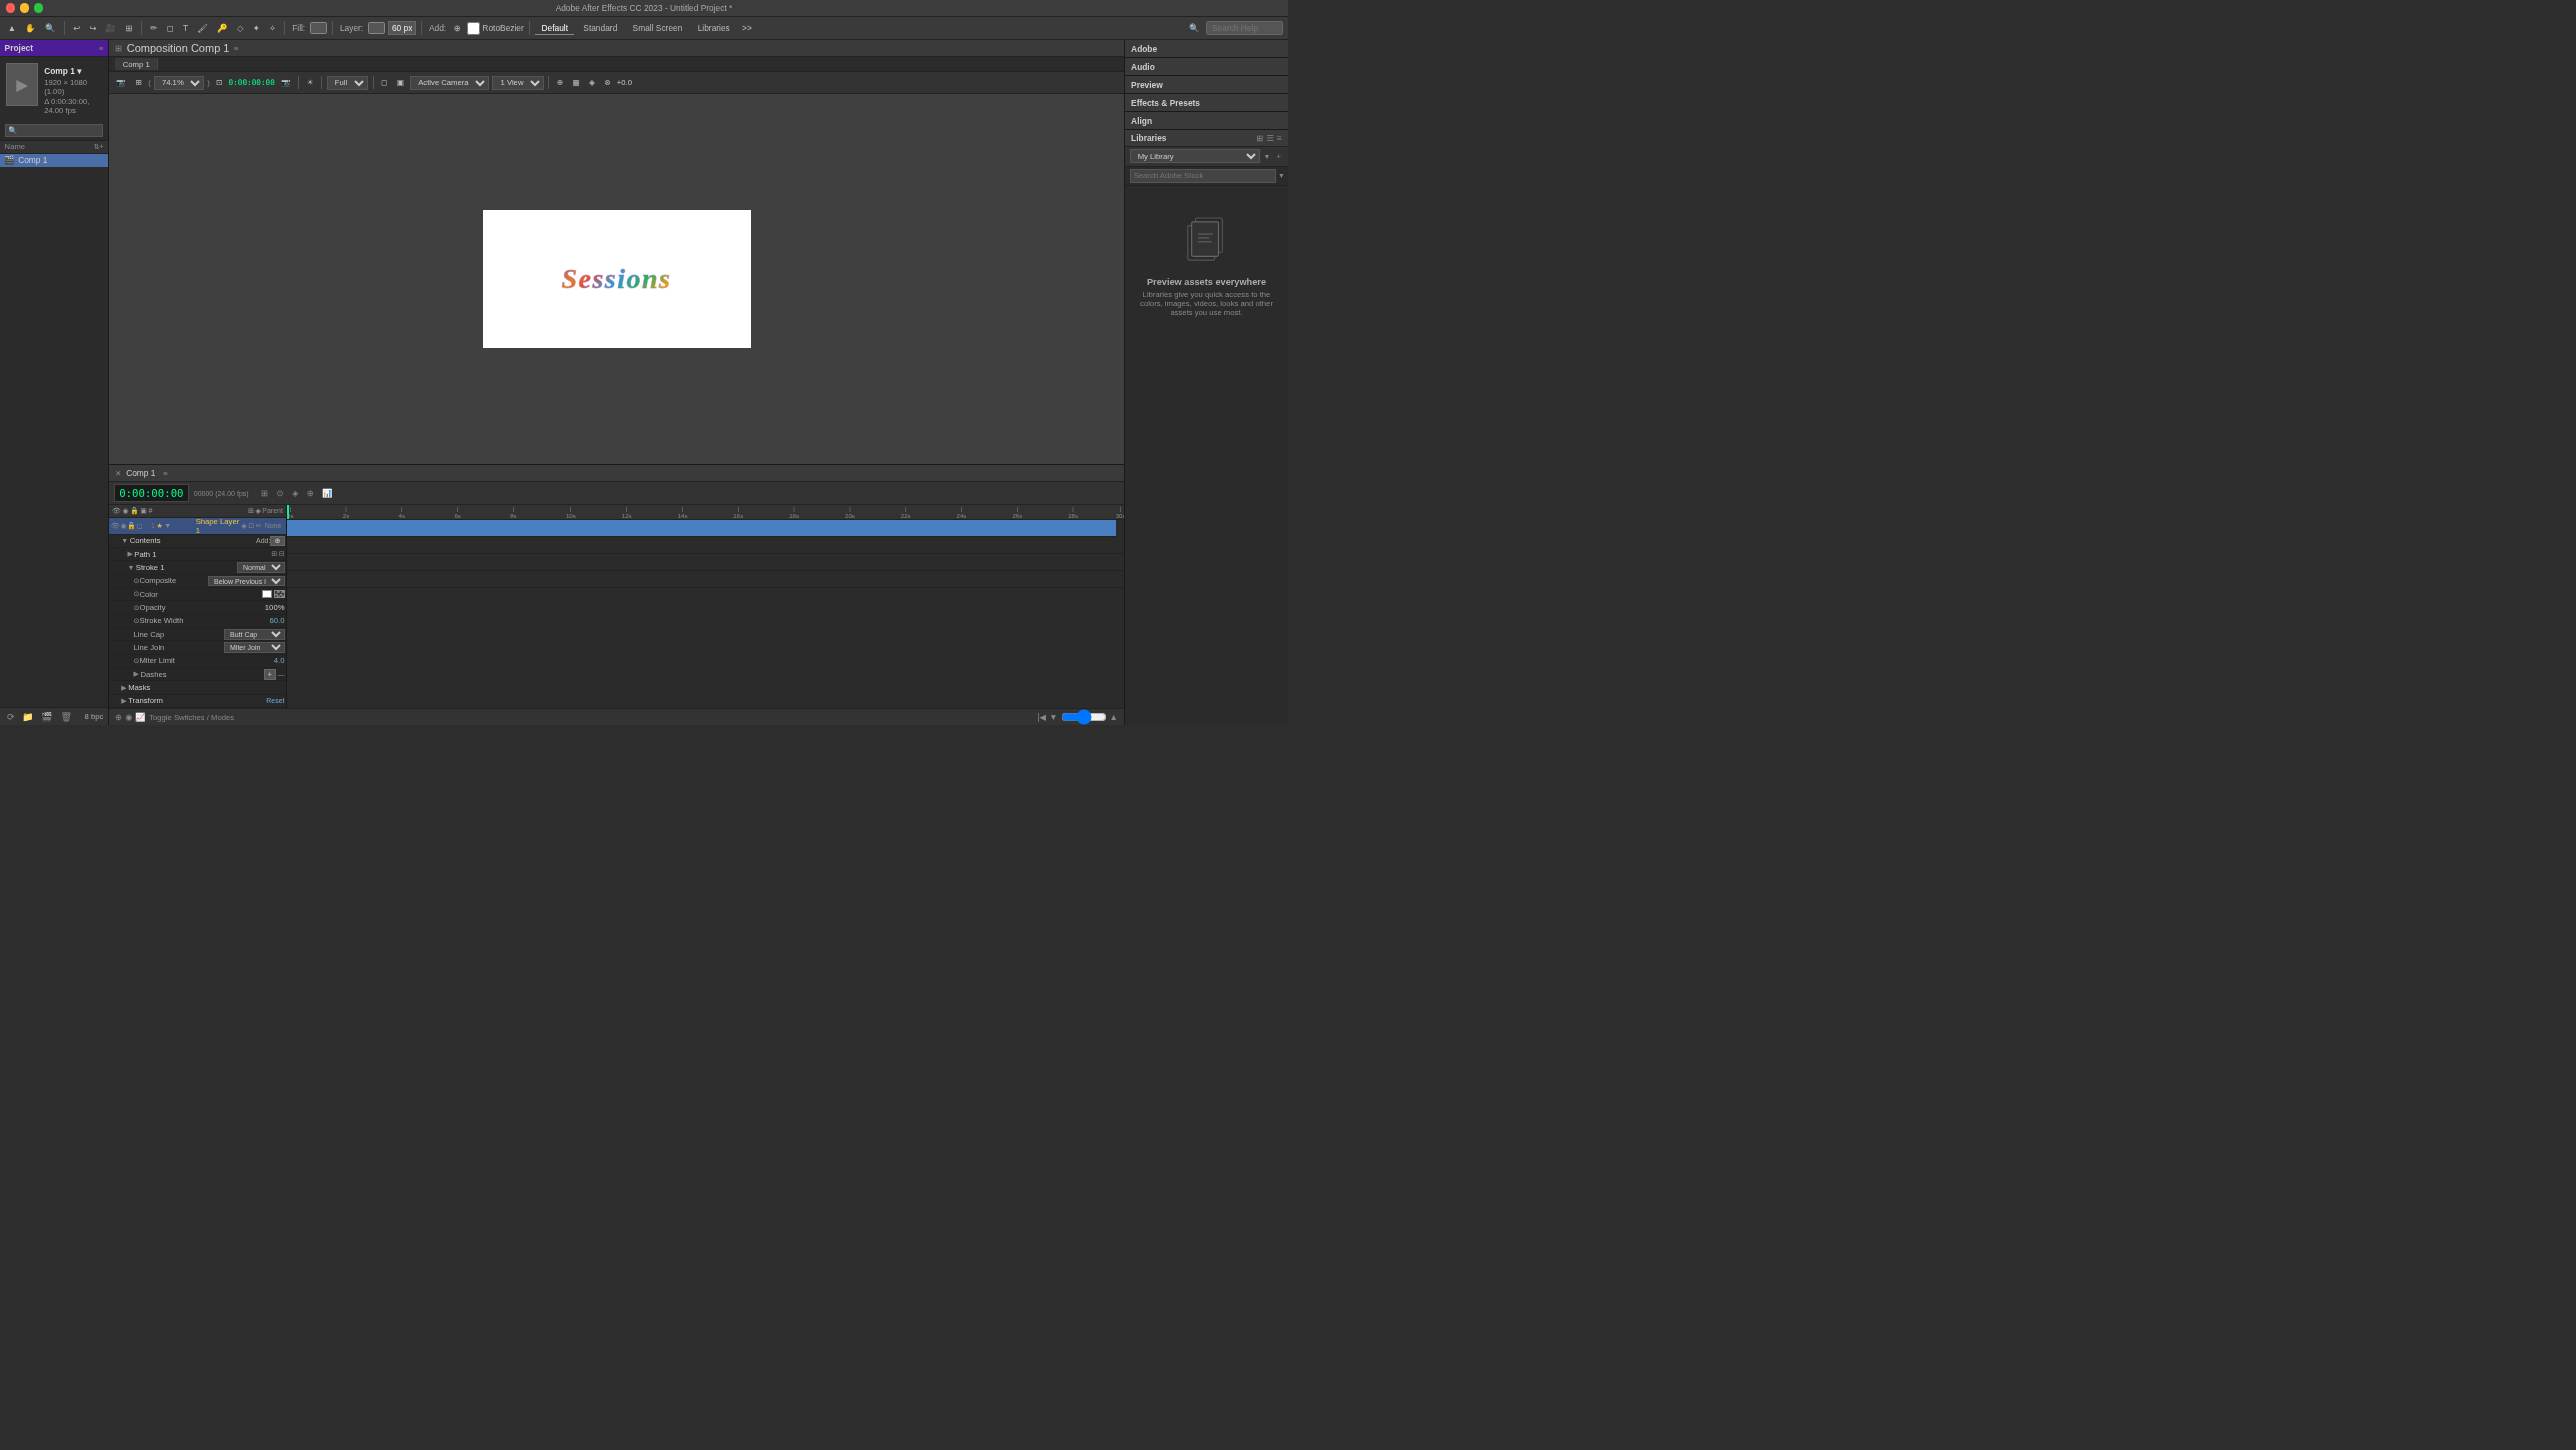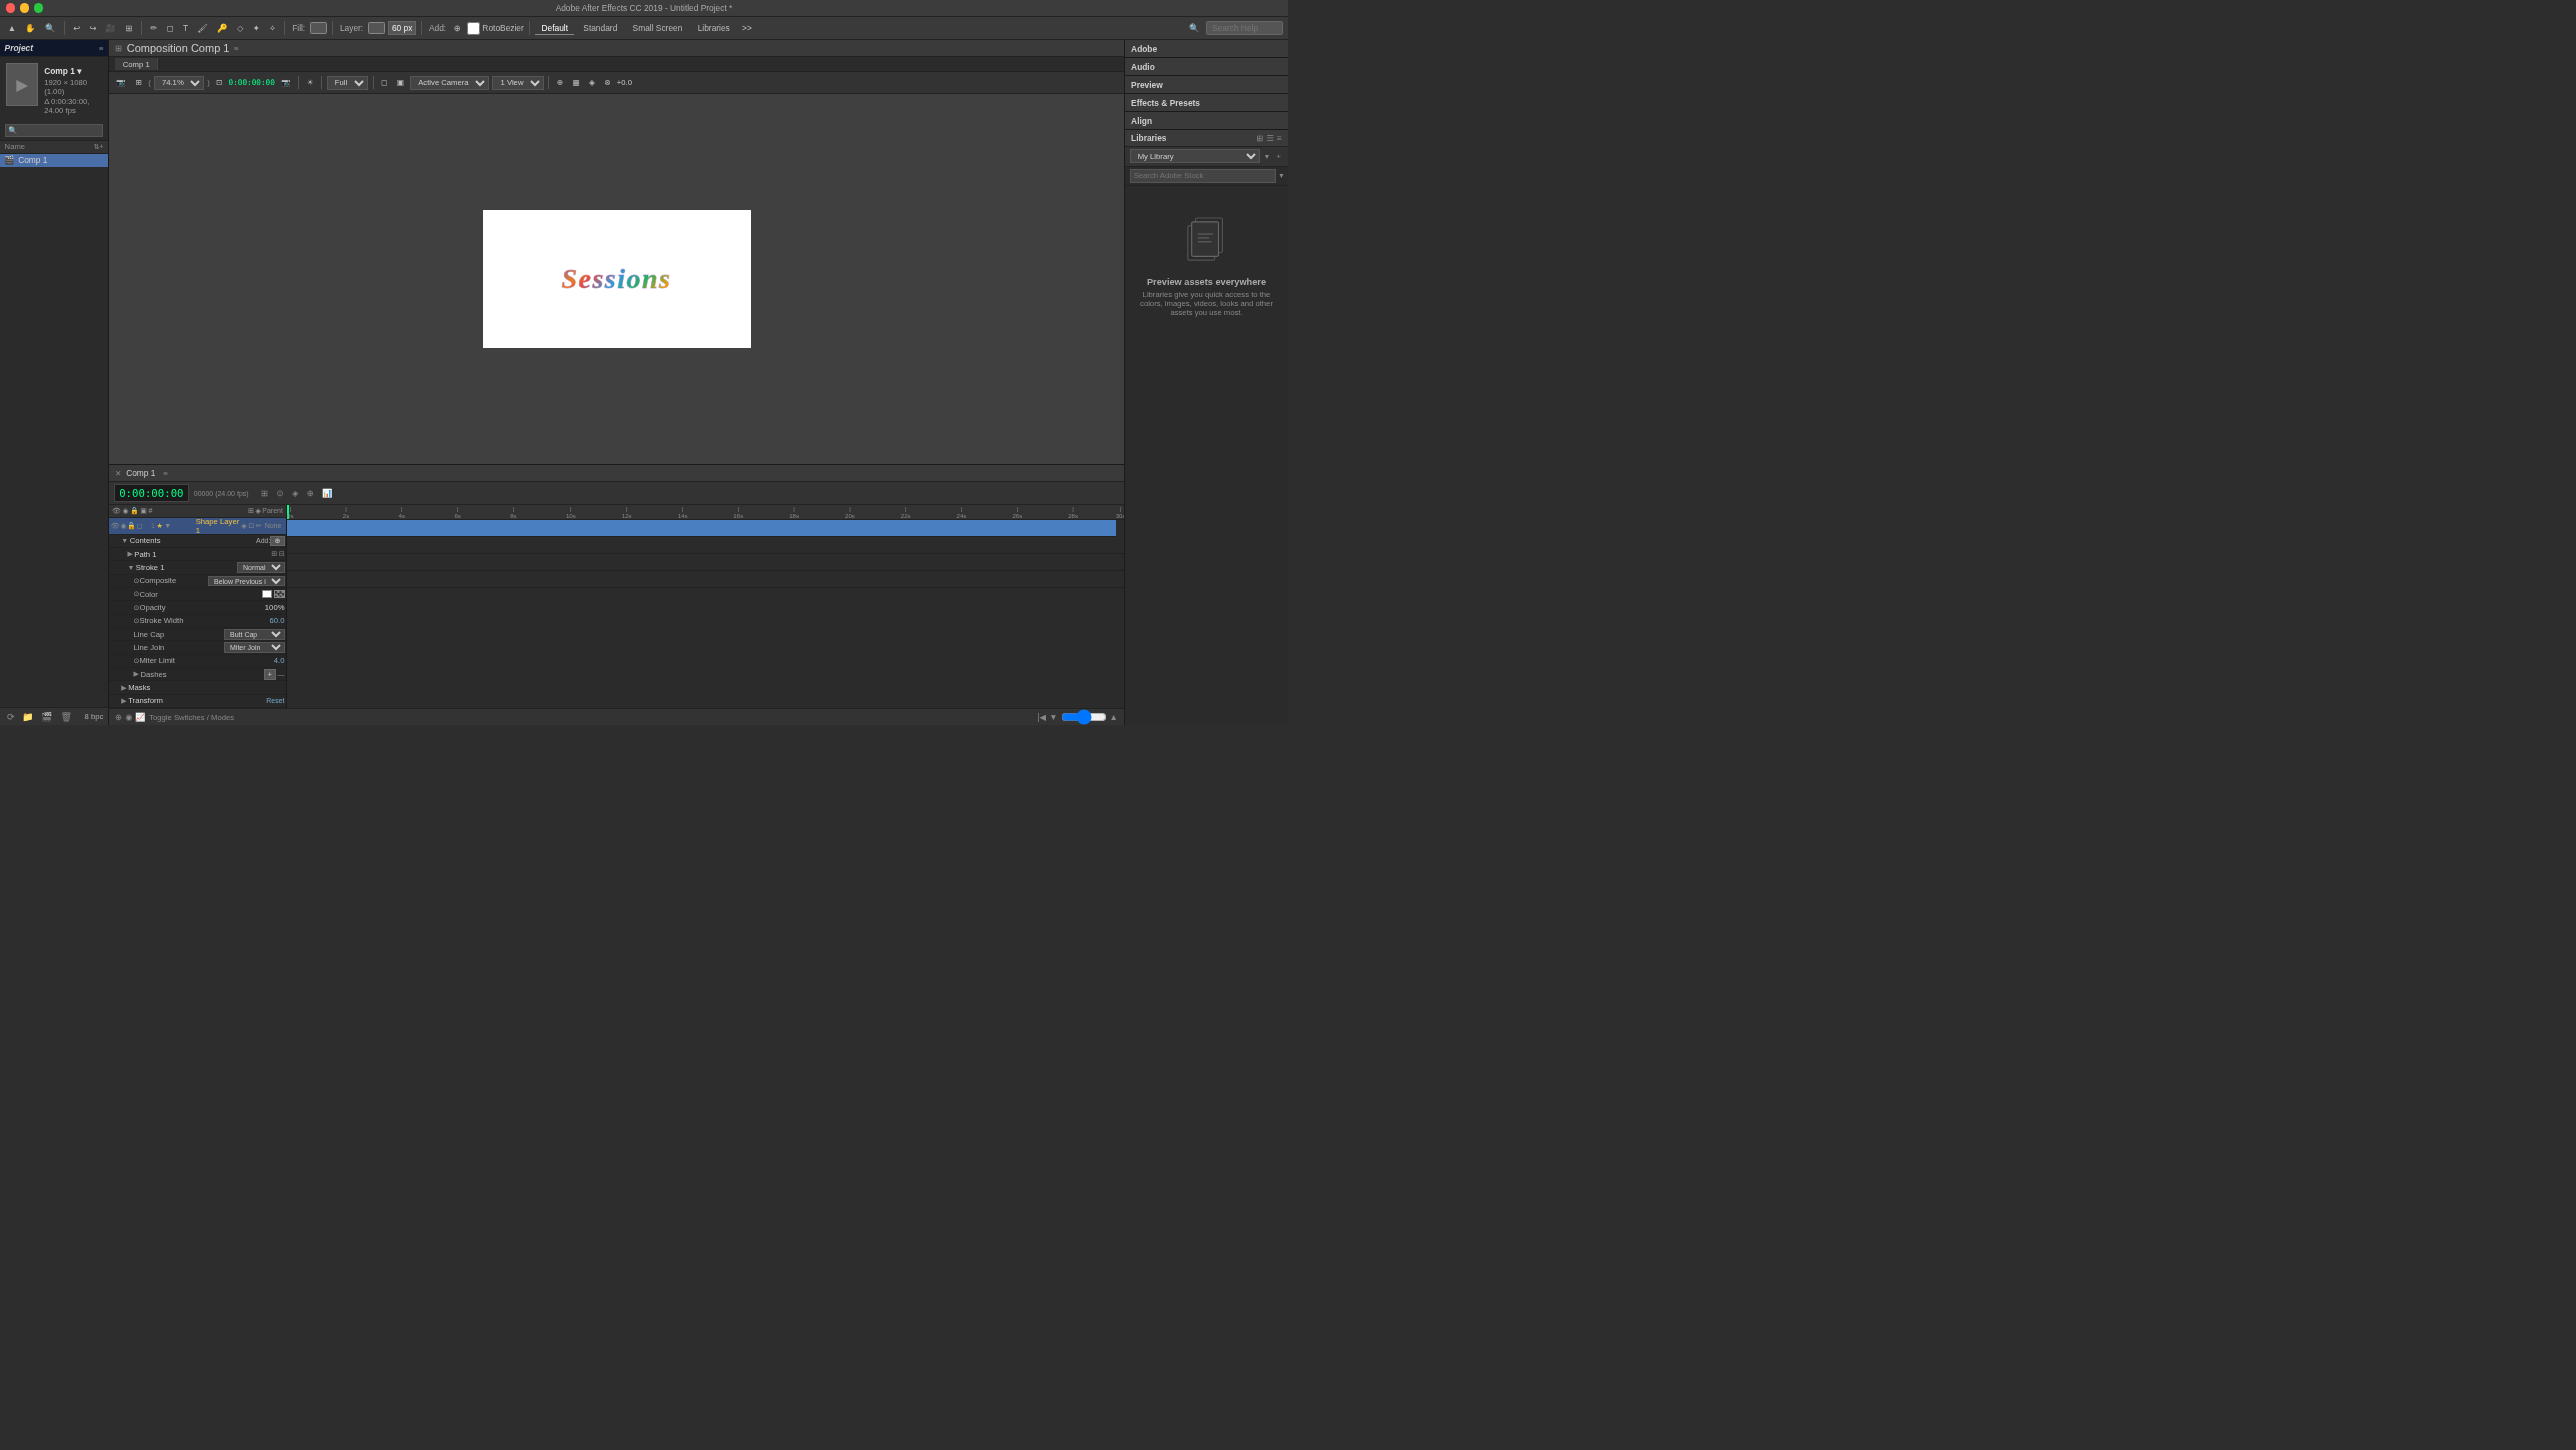--- a/index.html
+++ b/index.html
@@ -115,28 +115,27 @@
 
     
     #left-panel {
       width: 109px;
       background: #2b2b2b;
       border-right: 0.8px solid #1a1a1a;
       display: flex;
       flex-direction: column;
     }
     .panel-header {
-      background: #0f172a;
+      background: #4c1d95;
       padding: 3.1px 4.6px;
       display: flex;
       align-items: center;
       justify-content: space-between;
       border-bottom: 0.8px solid #222;
       height: 17px;
-      font-style: italic;
     }
     .panel-header-title {
       font-size: 8.4px;
       color: #ccc;
       font-weight: bold;
     }
     .panel-header-icon {
       color: #888;
       font-size: 7.7px;
       cursor: pointer;
@@ -662,21 +661,21 @@
   </style>
 </head>
 <body>
 
 <div id="title-bar">
   <div class="window-controls">
     <span class="win-btn close"></span>
     <span class="win-btn minimize"></span>
     <span class="win-btn maximize"></span>
   </div>
-  <span class="title-text">Adobe After Effects CC 2019 - Untitled Project *</span>
+  <span class="title-text">Adobe After Effects CC 2023 - Untitled Project *</span>
 </div>
 
 <div id="toolbar">
 
   <button class="toolbar-btn" title="Selection">▲</button>
   <button class="toolbar-btn" title="Hand">✋</button>
   <button class="toolbar-btn" title="Zoom">🔍</button>
   <div class="toolbar-separator"></div>
   <button class="toolbar-btn">↩</button>
   <button class="toolbar-btn">↪</button>

